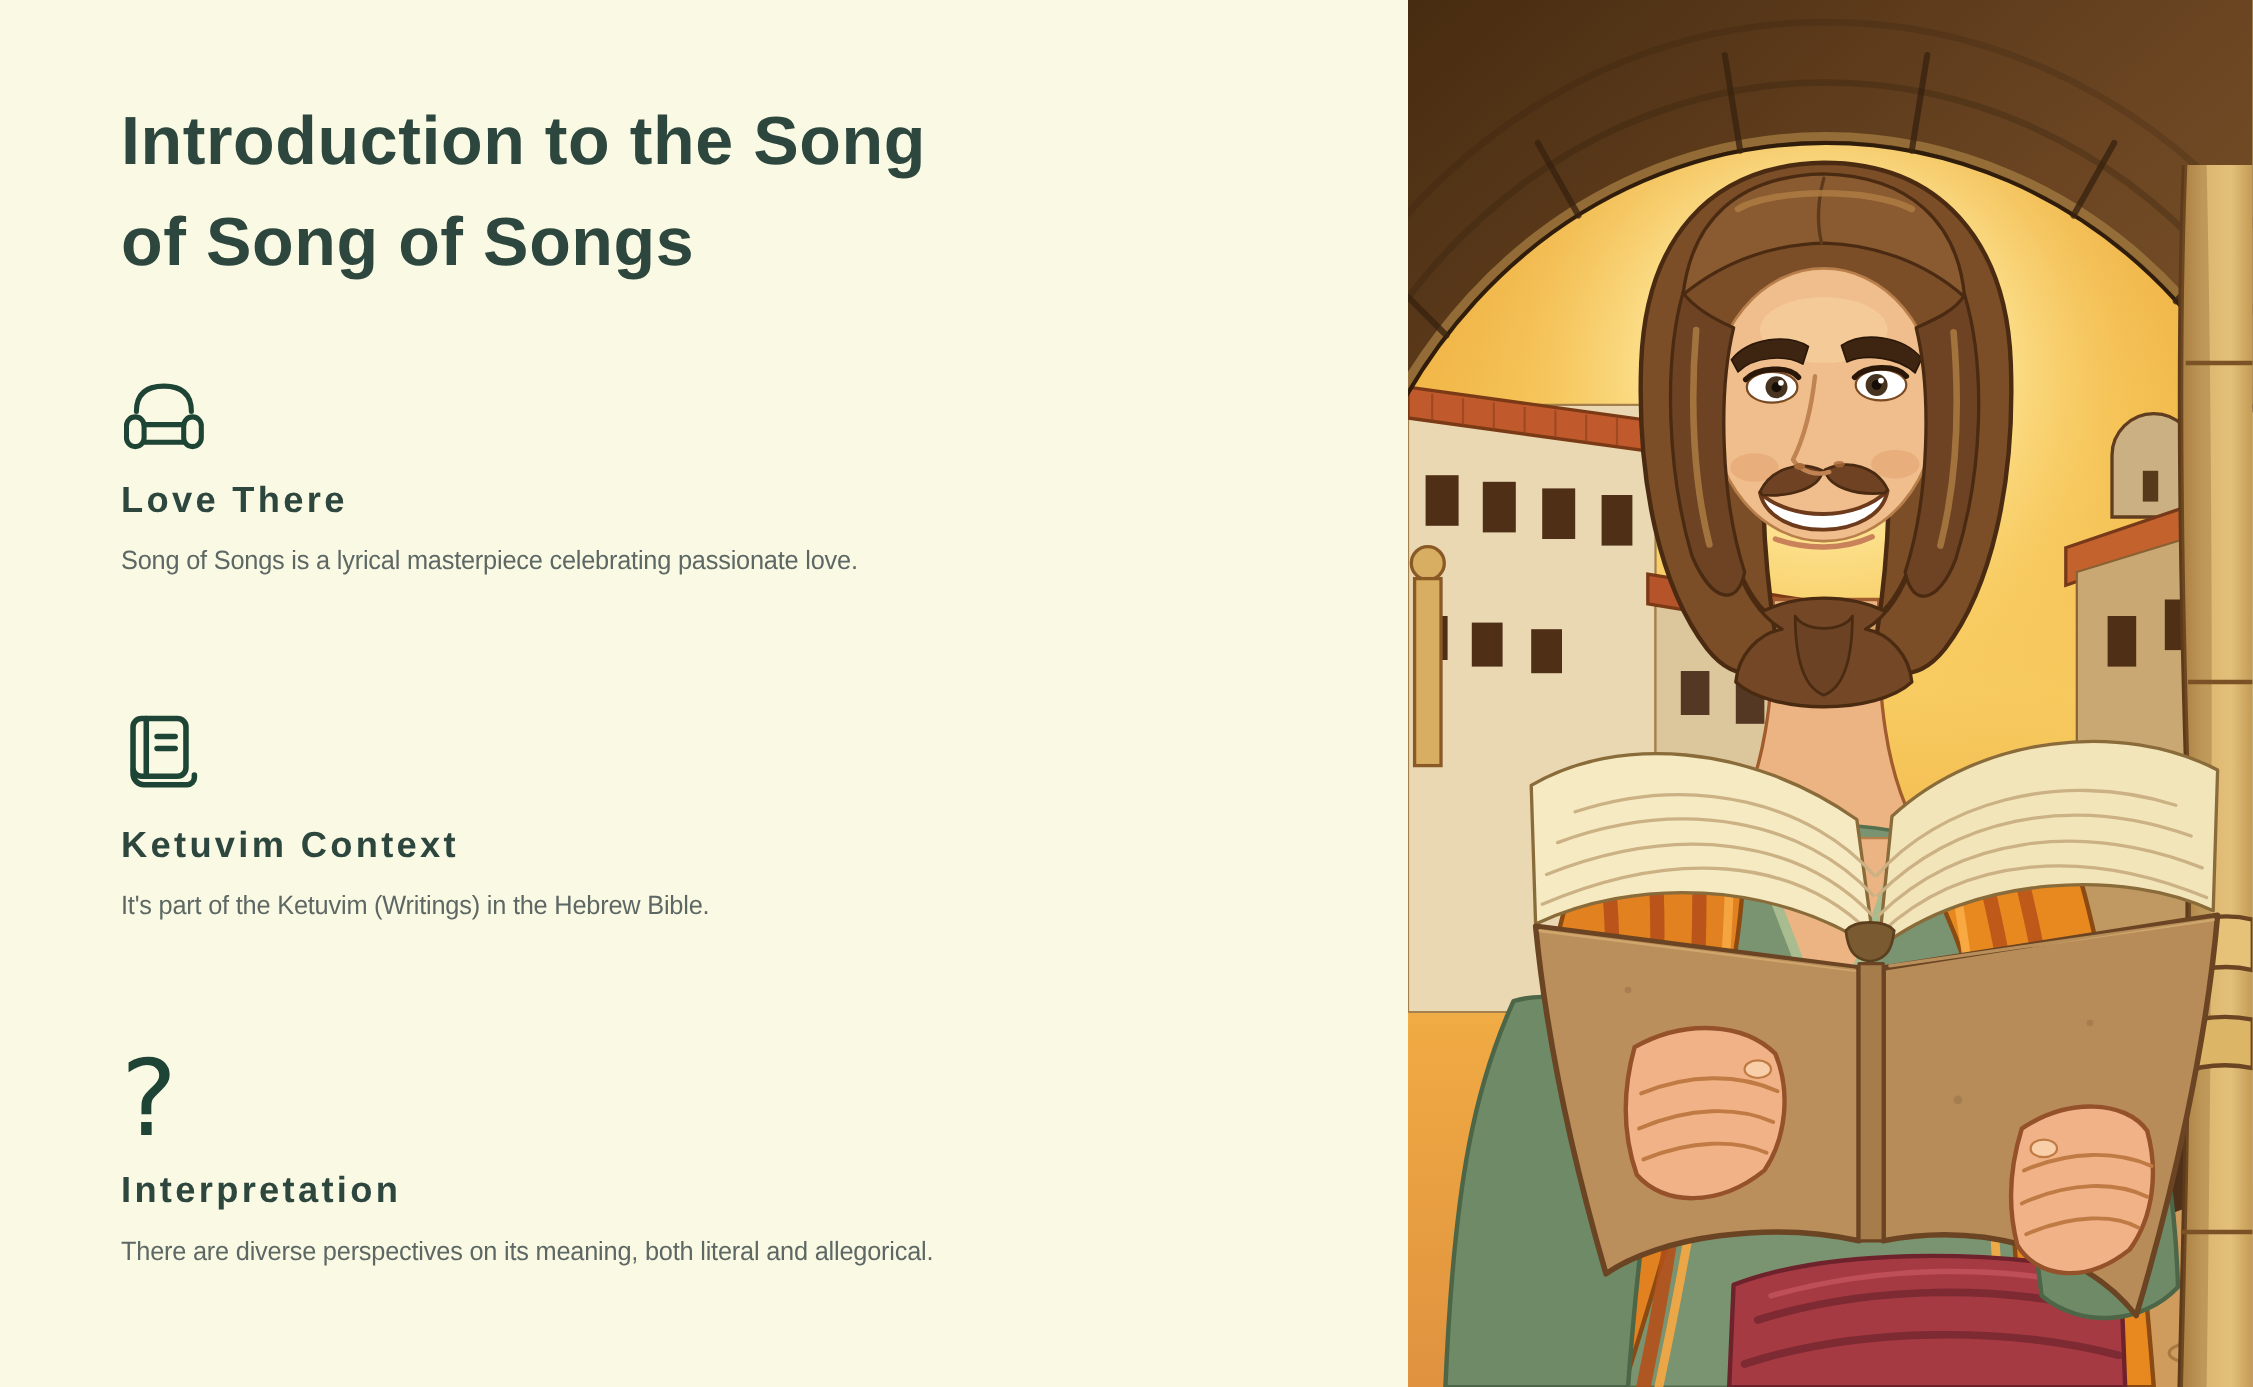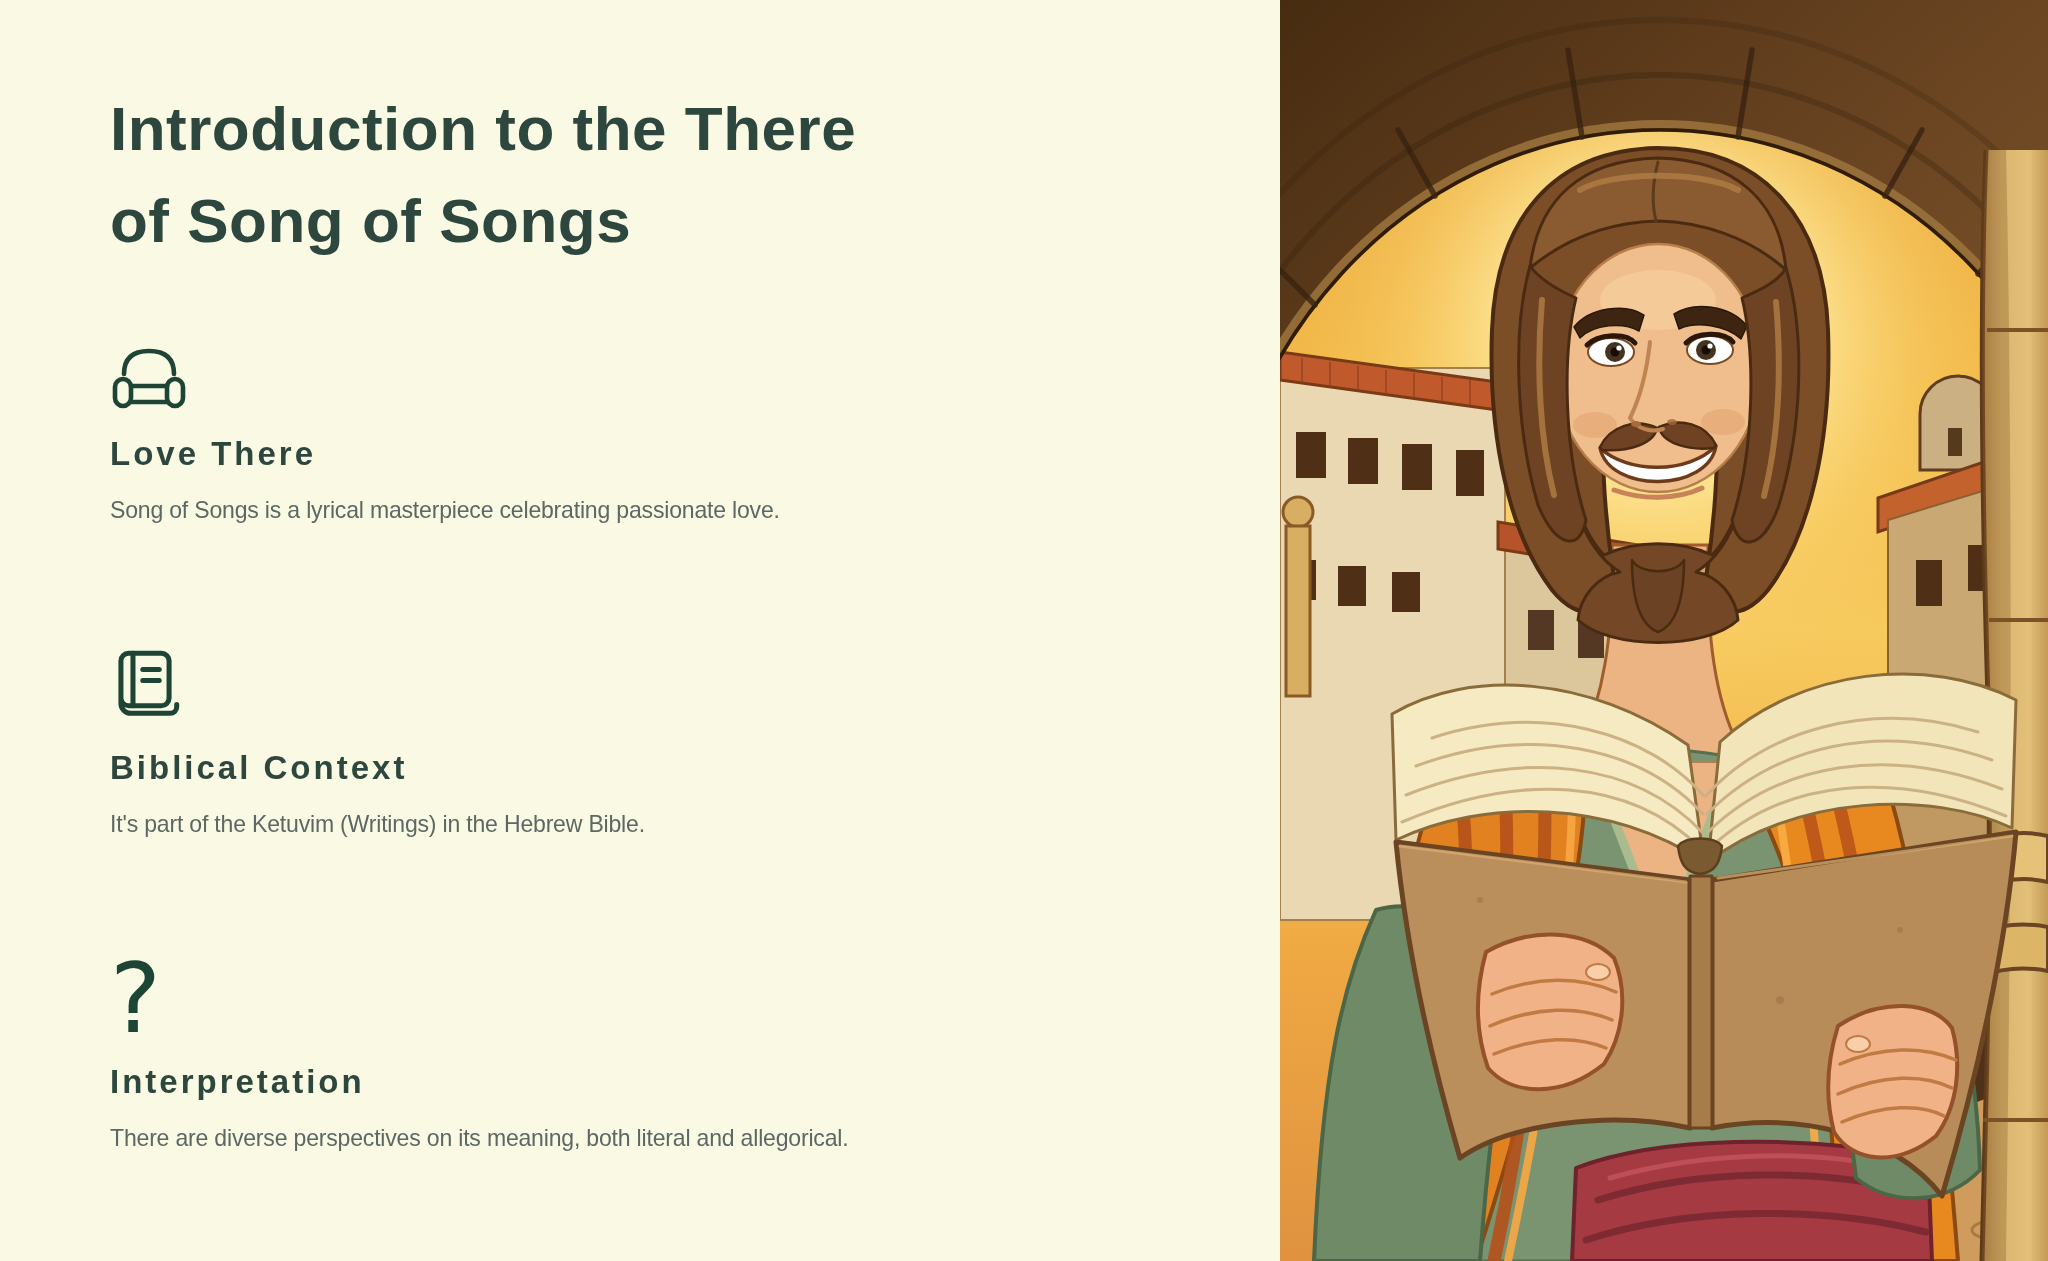--- a/index.html
+++ b/index.html
@@ -59,21 +59,21 @@
     position:relative;
   }
   .right svg{display:block;width:768px;height:1261px;}
 </style>
 </head>
 <body>
 
 <div class="slide">
 
   <div class="left">
-    <h1 class="title"><span>Introduction to the There</span><br><span>of Song of Songs</span></h1>
+    <h1 class="title"><span>Introduction to the Song</span><br><span>of Song of Songs</span></h1>
 
     <div class="section">
       <div class="icon-box">
         <svg width="78" height="66" viewBox="0 0 78 66" fill="none" stroke="currentColor" stroke-width="4.6" stroke-linecap="round" stroke-linejoin="round">
           <path d="M14 29 C14 12 24 6 39 6 C54 6 64 12 64 29"></path>
           <rect x="5" y="34" width="16" height="27" rx="8"></rect>
           <rect x="57" y="34" width="16" height="27" rx="8"></rect>
           <line x1="21" y1="41" x2="57" y2="41"></line>
           <line x1="21" y1="57" x2="57" y2="57"></line>
         </svg>
@@ -85,21 +85,21 @@
     <div class="section">
       <div class="icon-box">
         <svg width="70" height="78" viewBox="0 0 64 70" fill="none" stroke="currentColor" stroke-width="4.6" stroke-linecap="round" stroke-linejoin="round">
           <rect x="10" y="5" width="44" height="48" rx="7"></rect>
           <line x1="21" y1="5" x2="21" y2="53"></line>
           <line x1="30" y1="20" x2="45" y2="20"></line>
           <line x1="30" y1="30" x2="45" y2="30"></line>
           <path d="M10 48 v3 a9 9 0 0 0 9 9 h36 a6 6 0 0 0 6 -6 v-2"></path>
         </svg>
       </div>
-      <h2 class="sec-heading">Biblical Context</h2>
+      <h2 class="sec-heading">Ketuvim Context</h2>
       <p class="sec-body">It's part of the Ketuvim (Writings) in the Hebrew Bible.</p>
     </div>
 
     <div class="section">
       <div class="icon-box">
         <span class="qmark">?</span>
       </div>
       <h2 class="sec-heading">Interpretation</h2>
       <p class="sec-body">There are diverse perspectives on its meaning, both literal and allegorical.</p>
     </div>

